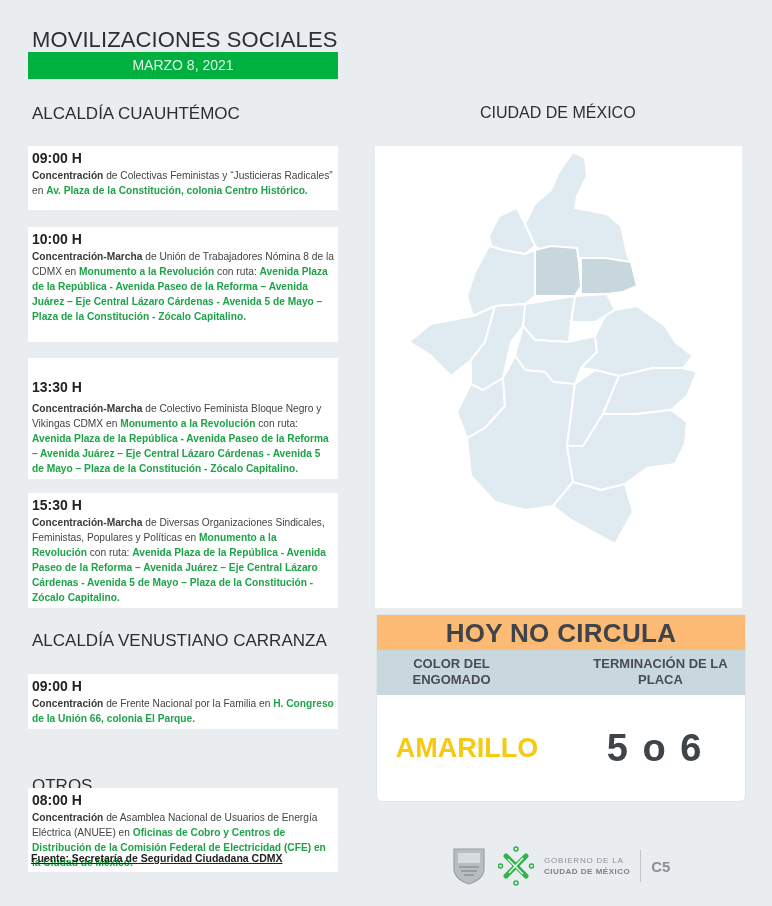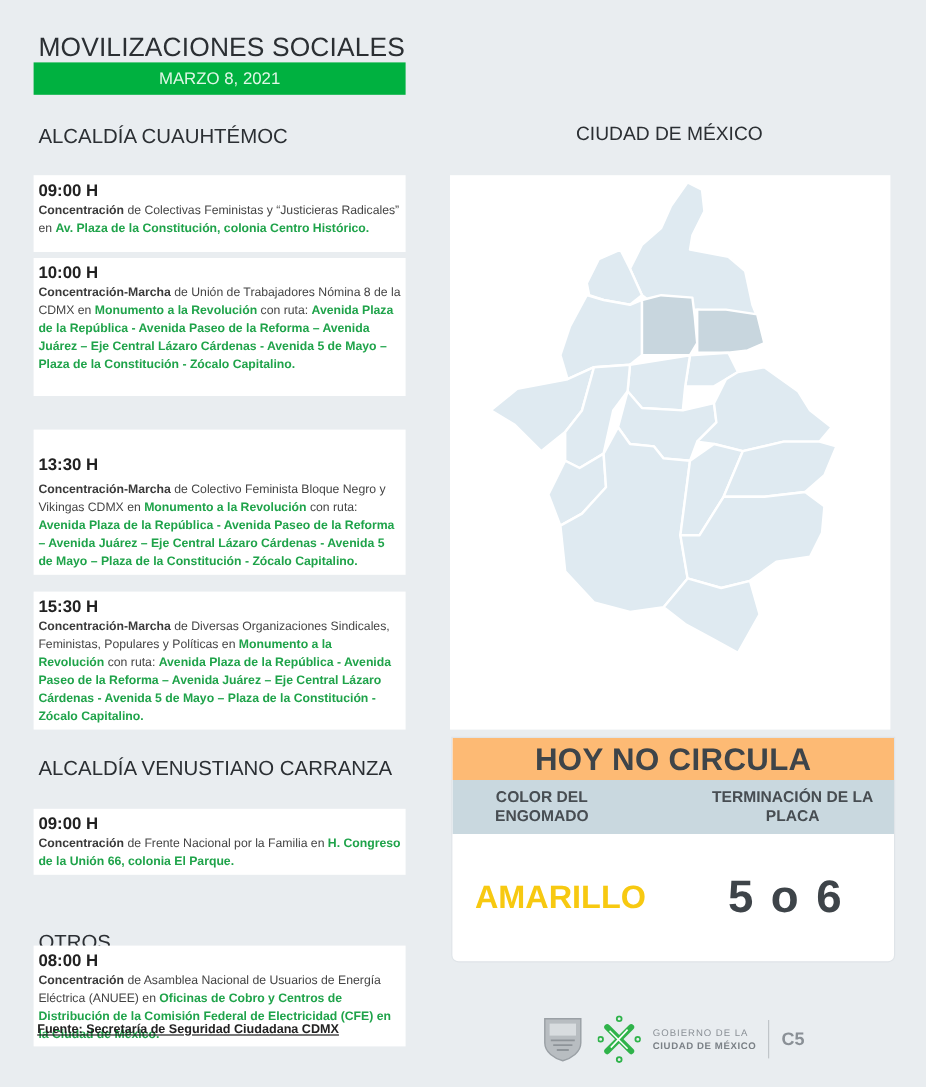--- a/index.html
+++ b/index.html
@@ -43,21 +43,21 @@
 <div class="title">MOVILIZACIONES SOCIALES</div>
 <div class="date-bar">MARZO 8, 2021</div>
 
 <div class="section-heading" style="top:104px">ALCALDÍA CUAUHTÉMOC</div>
 
 <div class="card" style="top:146px;height:64px">
   <div class="time">09:00 H</div>
   <div class="desc"><b>Concentración</b><span> de Colectivas Feministas y “Justicieras Radicales” en </span><span class="g">Av. Plaza de la Constitución, colonia Centro Histórico.</span></div>
 </div>
 
-<div class="card" style="top:215px;height:115px">
+<div class="card" style="top:227px;height:115px">
   <div class="time">10:00 H</div>
   <div class="desc"><b>Concentración-Marcha</b><span> de Unión de Trabajadores Nómina 8 de la CDMX en </span><span class="g">Monumento a la Revolución</span><span> con ruta: </span><span class="g">Avenida Plaza de la República - Avenida Paseo de la Reforma – Avenida Juárez – Eje Central Lázaro Cárdenas - Avenida 5 de Mayo – Plaza de la Constitución - Zócalo Capitalino.</span></div>
 </div>
 
 <div class="card" style="top:358px;height:121px;padding-top:21px">
   <div class="time" style="margin-bottom:6px">13:30 H</div>
   <div class="desc"><b>Concentración-Marcha</b><span> de Colectivo Feminista Bloque Negro y Vikingas CDMX  en </span><span class="g">Monumento a la Revolución</span><span> con ruta: </span><span class="g">Avenida Plaza de la República - Avenida Paseo de la Reforma – Avenida Juárez – Eje Central Lázaro Cárdenas - Avenida 5 de Mayo – Plaza de la Constitución  - Zócalo Capitalino.</span></div>
 </div>
 
 <div class="card" style="top:493px;height:115px">

